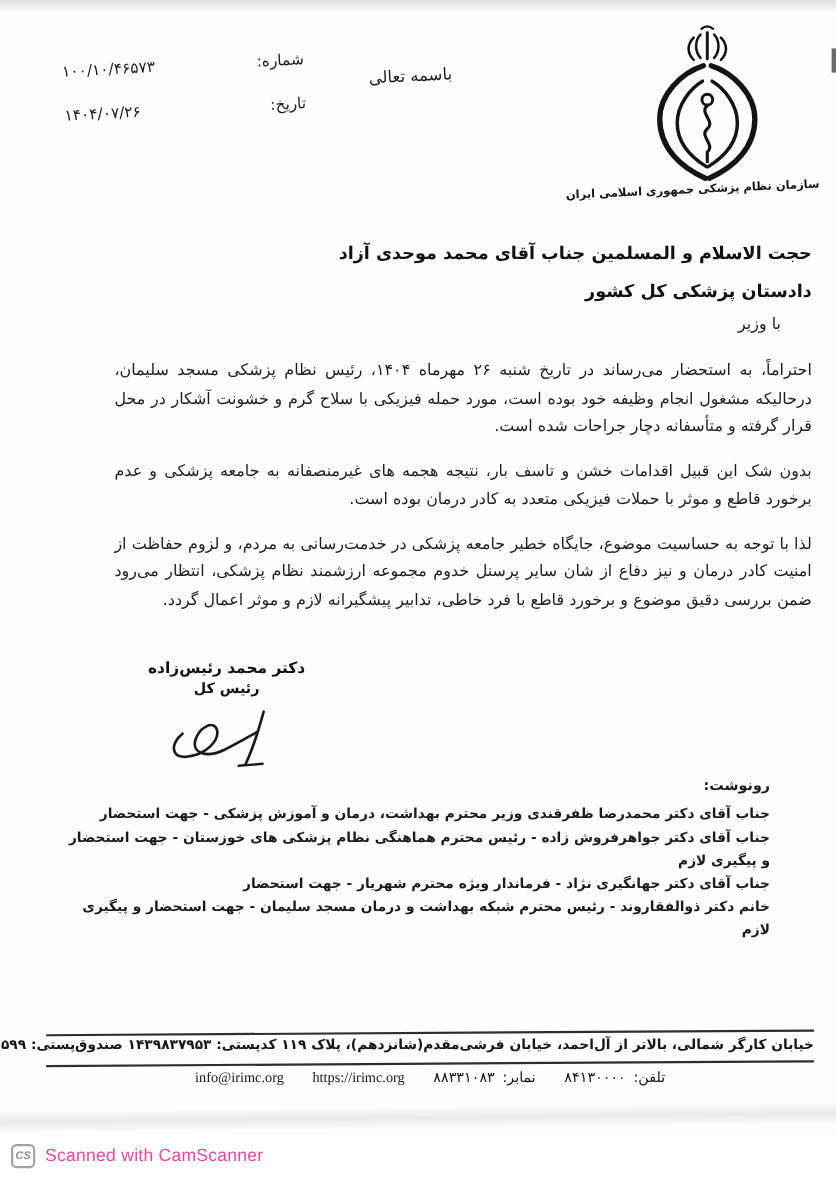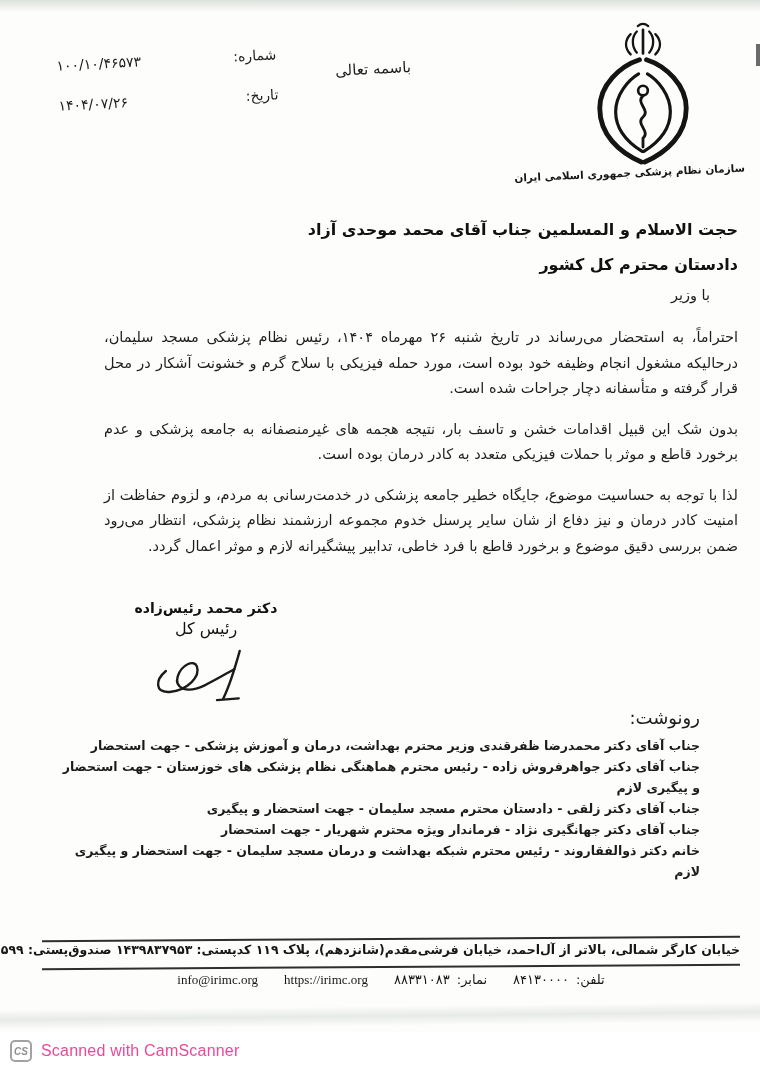--- a/index.html
+++ b/index.html
@@ -38,26 +38,26 @@
     font-size:16px;font-weight:700;line-height:35px;color:#111;}
   .salutation{position:absolute;top:287px;right:50px;direction:rtl;
     font-size:14.5px;font-weight:500;}
   .body-text{position:absolute;top:325px;left:64px;right:22px;direction:rtl;
     font-size:14.5px;line-height:25.5px;text-align:justify;color:#1e1e1e;margin-left:40px;}
   .body-text p{margin:0 0 15px 0;}
 
   
   .signature{position:absolute;left:126px;top:600px;width:160px;text-align:center;direction:rtl;}
   .signature .sig-name{font-size:14px;font-weight:700;color:#111;}
-  .signature .sig-title{font-size:16px;font-weight:400;margin-top:3px;color:#111;}
+  .signature .sig-title{font-size:13px;font-weight:700;margin-top:3px;color:#111;}
   .signature svg{margin-top:2px;}
 
   
   .cc-block{position:absolute;top:707px;right:60px;left:60px;direction:rtl;text-align:right;}
-  .cc-label{font-size:18px;font-weight:400;margin-bottom:7px;}
+  .cc-label{font-size:13px;font-weight:700;margin-bottom:7px;}
   .cc-item{font-size:12.5px;font-weight:600;line-height:21px;color:#1b1b1b;}
 
   
   .footer-rule{position:absolute;left:42px;right:20px;height:0;
     border-top:2.2px solid #2e2e2e;transform:rotate(-.35deg);}
   .rule-top{top:938px;}
   .rule-bottom{top:966px;}
   .footer-address{position:absolute;top:942px;left:42px;right:20px;direction:rtl;
     text-align:center;font-size:12.5px;font-weight:600;color:#161616;white-space:nowrap;}
   .footer-contact{position:absolute;top:972px;left:42px;right:20px;direction:rtl;
@@ -113,21 +113,21 @@
 
         <circle cx="75" cy="80" r="5.5" stroke-width="3"></circle>
         <path d="M75,86 C66,94 84,102 75,110 C66,118 84,126 75,134 L75,144" stroke-width="3.2"></path>
       </svg>
     </span>
     <div class="org-name">سازمان نظام پزشکی جمهوری اسلامی ایران</div>
   </div>
 
   <div class="recipient">
     <div>حجت الاسلام و المسلمین جناب آقای محمد موحدی آزاد</div>
-    <div>دادستان محترم کل کشور</div>
+    <div>دادستان پزشکی کل کشور</div>
   </div>
 
   <div class="salutation">با وزیر</div>
 
   <div class="body-text">
     <p>احتراماً، به استحضار می‌رساند در تاریخ شنبه ۲۶ مهرماه ۱۴۰۴، رئیس نظام پزشکی مسجد سلیمان، درحالیکه مشغول انجام وظیفه خود بوده است، مورد حمله فیزیکی با سلاح گرم و خشونت آشکار در محل قرار گرفته و متأسفانه دچار جراحات شده است.</p>
     <p>بدون شک این قبیل اقدامات خشن و تاسف بار، نتیجه هجمه های غیرمنصفانه به جامعه پزشکی و عدم برخورد قاطع و موثر با حملات فیزیکی متعدد به کادر درمان بوده است.</p>
     <p>لذا با توجه به حساسیت موضوع، جایگاه خطیر جامعه پزشکی در خدمت‌رسانی به مردم، و لزوم حفاظت از امنیت کادر درمان و نیز دفاع از شان سایر پرسنل خدوم مجموعه ارزشمند نظام پزشکی، انتظار می‌رود ضمن بررسی دقیق موضوع و برخورد قاطع با فرد خاطی، تدابیر پیشگیرانه لازم و موثر اعمال گردد.</p>
   </div>
 
@@ -140,21 +140,20 @@
         <path d="M101,12 C96,30 90,50 83,64" stroke-width="2.6"></path>
         <path d="M76,66 L100,64" stroke-width="2.4"></path>
       </svg>
     </span>
   </div>
 
   <div class="cc-block">
     <div class="cc-label">رونوشت:</div>
     <div class="cc-item">جناب آقای دکتر محمدرضا ظفرقندی وزیر محترم بهداشت، درمان و آموزش پزشکی - جهت استحضار</div>
     <div class="cc-item">جناب آقای دکتر جواهرفروش زاده - رئیس محترم هماهنگی نظام پزشکی های خوزستان - جهت استحضار و پیگیری لازم</div>
-    <div class="cc-item">جناب آقای دکتر زلقی - دادستان محترم مسجد سلیمان - جهت استحضار و پیگیری</div>
     <div class="cc-item">جناب آقای دکتر جهانگیری نژاد - فرماندار ویژه محترم شهریار - جهت استحضار</div>
     <div class="cc-item">خانم دکتر ذوالفقاروند - رئیس محترم شبکه بهداشت و درمان مسجد سلیمان - جهت استحضار و پیگیری لازم</div>
   </div>
 
   <div class="footer-rule rule-top"></div>
   <div class="footer-address">خیابان کارگر شمالی، بالاتر از آل‌احمد، خیابان فرشی‌مقدم(شانزدهم)، پلاک ۱۱۹ کدپستی: ۱۴۳۹۸۳۷۹۵۳ صندوق‌پستی: ۱۴۳۹۵/۱۵۹۹</div>
   <div class="footer-rule rule-bottom"></div>
   <div class="footer-contact">
     <span class="grp">
       <span>تلفن:</span>

